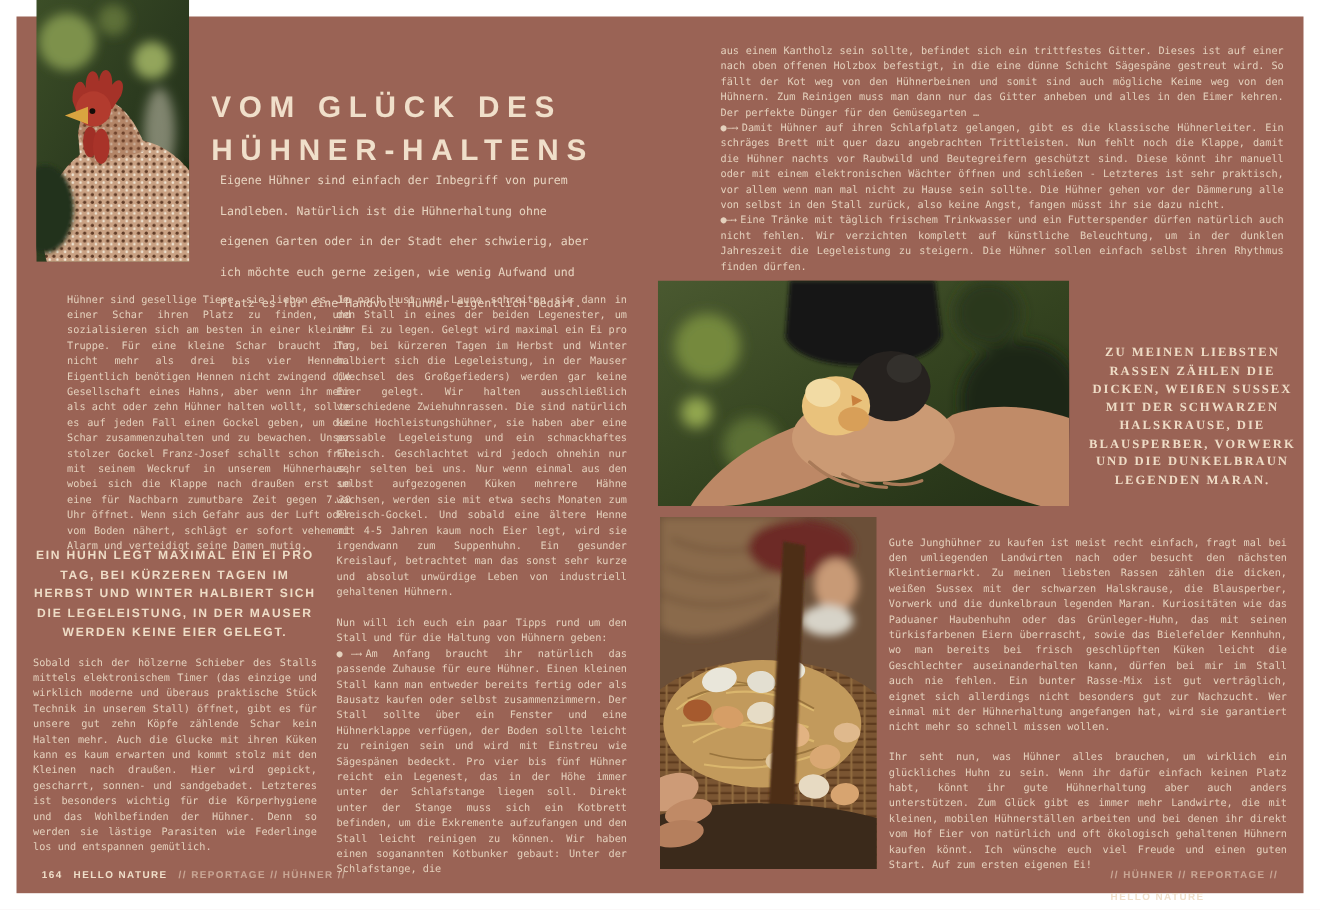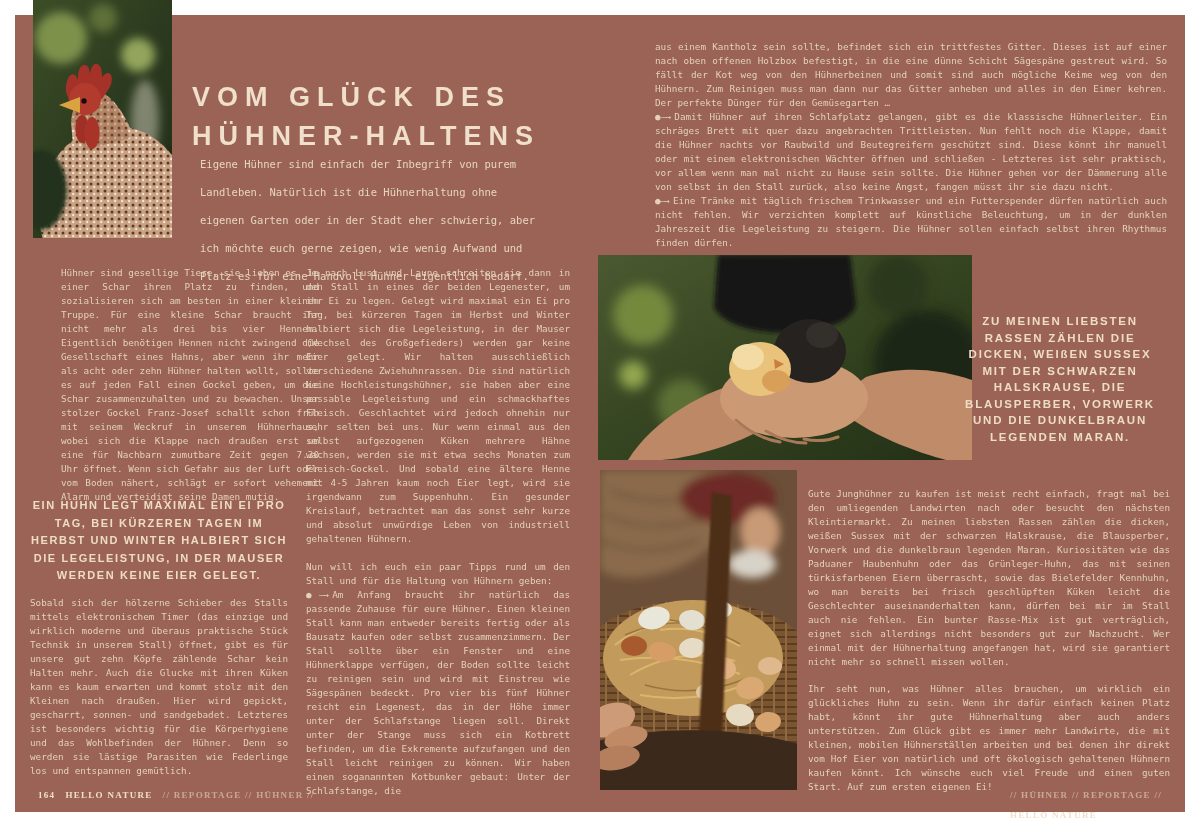--- a/index.html
+++ b/index.html
@@ -11,37 +11,37 @@
   .title{left:192px;top:78px;width:420px;color:#f0dfca;
          font-family:"Liberation Sans",sans-serif;font-weight:700;
          font-size:27px;line-height:39px;letter-spacing:7px;}
   .intro{left:200px;top:150px;width:338px;color:#e7d4c0;
          font-size:10.5px;line-height:28px;}
   .body-text{color:#e4d1bd;font-size:9.3px;line-height:14px;text-align:justify;}
   .body-text p{margin:0;}
   .pull-quote{color:#eedcc6;font-family:"Liberation Sans",sans-serif;font-weight:700;
               text-align:center;}
   .pq-left{left:26px;top:497px;width:266px;font-size:11px;line-height:17.5px;letter-spacing:1.6px;}
-  .pq-right{left:960px;top:313px;width:200px;font-size:11.5px;line-height:16.5px;letter-spacing:1.8px;}
+  .pq-right{left:984px;top:313px;width:200px;font-size:11.5px;line-height:16.5px;letter-spacing:1.8px;font-family:Liberation Serif, serif;}
   .col1p1{left:30px;top:266px;width:258px;margin-left:31px;}
   .col1p2{left:30px;top:596px;width:258px;}
   .col2{left:306px;top:266px;width:264px;}
   .col2 .gap{margin-top:14px;}
   .right-top{left:655px;top:40px;width:512px;}
   .right-col{left:808px;top:487px;width:362px;}
   .right-col .gap{margin-top:13px;}
   .arrow{letter-spacing:-1px;margin-right:4px;white-space:nowrap;}
   
   .photo{display:block;}
   .photo-rooster{left:33px;top:0;width:139px;height:238px;}
   .photo-chick{left:598px;top:255px;width:374px;height:205px;}
   .photo-basket{left:600px;top:470px;width:197px;height:320px;}
   
   .footer{top:790px;display:flex;align-items:baseline;gap:10px;
-          font-family:Liberation Serif, serif;font-weight:700;
+          font-family:Liberation Sans, sans-serif;font-weight:700;
           font-size:9px;letter-spacing:1.3px;color:#f0dfca;}
   .footer-left{left:38px;}
   .footer-right{right:38px;flex-direction:column;}
   .footer .muted{color:rgba(240,223,202,0.55);text-align:right;}
 </style>
 </head>
 <body>
 
 <div class="canvas">
   <div class="spread"></div>

